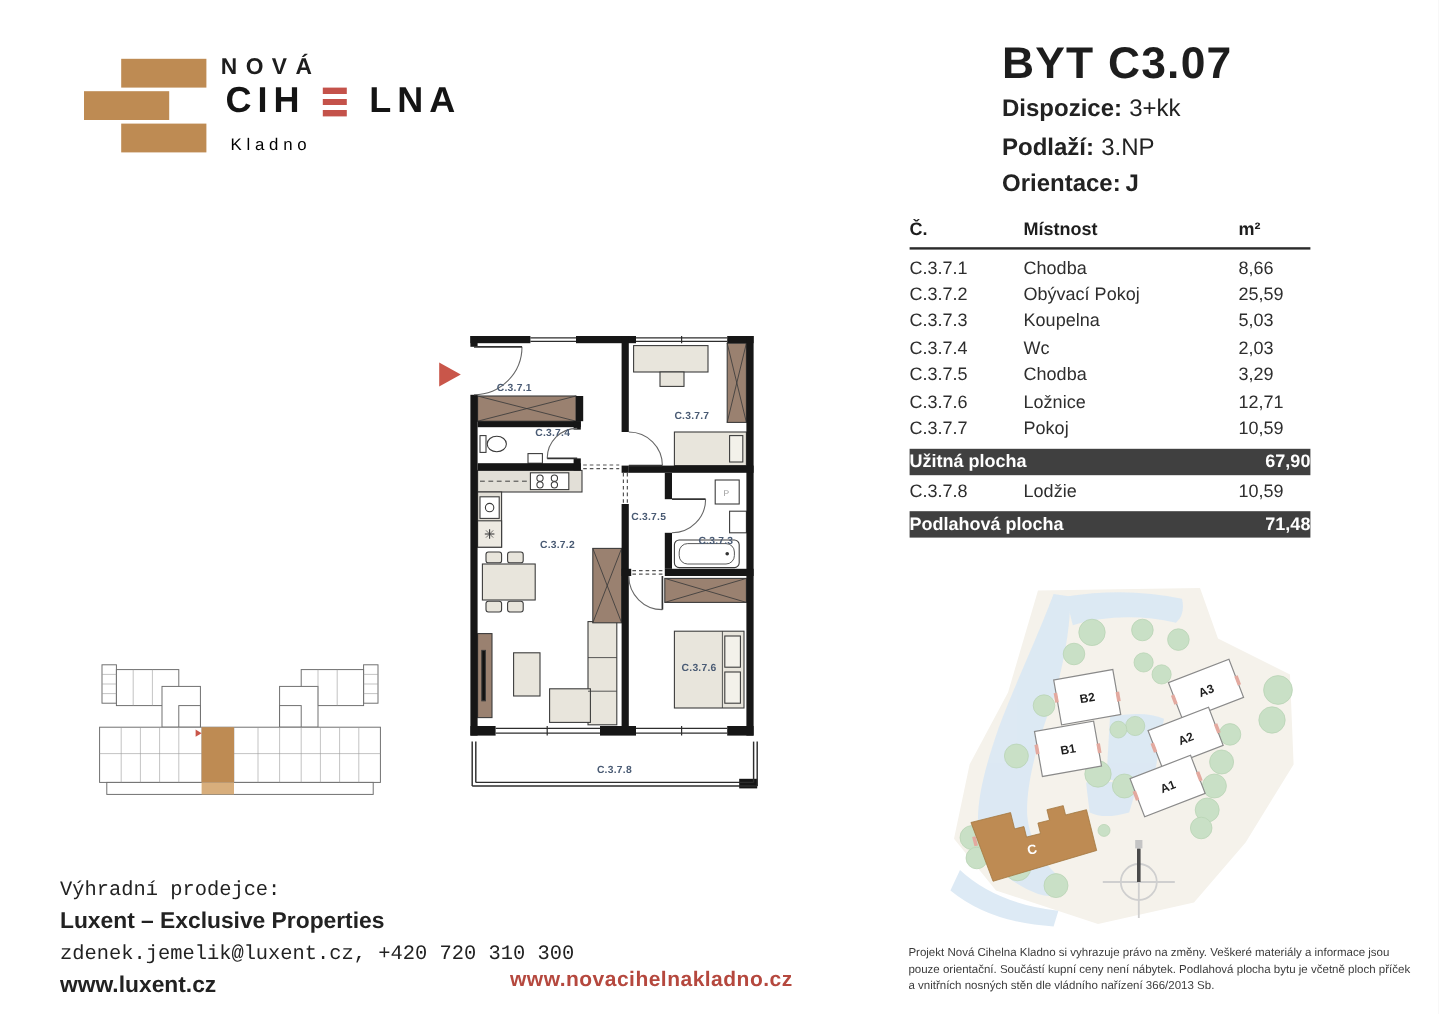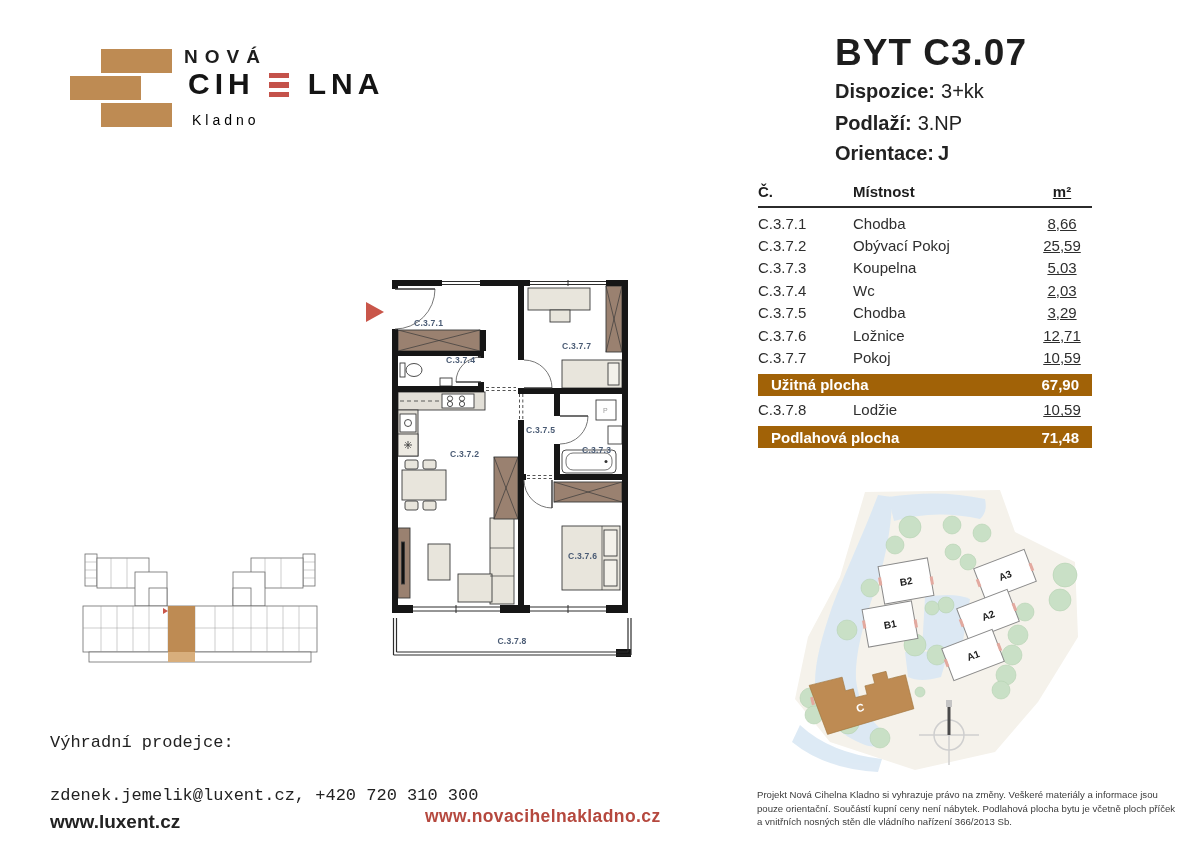--- a/index.html
+++ b/index.html
@@ -19,22 +19,22 @@
   
   .apt-title { position:absolute; left:835px; top:32px; font-size:37px; font-weight:800; letter-spacing:1px; color:#1d1d1d; }
   .spec-line { position:absolute; left:835px; font-size:20px; color:#222; }
   .spec-line b { font-weight:800; }
   .spec-val { font-weight:400; margin-left:6px; }
   .spec-val.bold { font-weight:800; margin-left:4px; }
   
   .area-table { position:absolute; left:758px; top:183px; width:334px; font-size:15px; color:#2e2e2e; }
   .at-head { display:flex; font-weight:800; padding-bottom:6px; border-bottom:2px solid #2b2b2b; color:#1d1d1d; }
   .at-row { display:flex; align-items:center; height:22.4px; }
-  .c1 { width:95px; } .c2 { flex:1; } .c3 { width:60px; text-align:center;text-decoration:underline; }
-  .at-sum { display:flex; align-items:center; height:22px; margin-top:5px; background:#a16207; color:#fff; font-weight:800; padding:0 13px; }
+  .c1 { width:95px; } .c2 { flex:1; } .c3 { width:60px; text-align:left; }
+  .at-sum { display:flex; align-items:center; height:22px; margin-top:5px; background:#404040; color:#fff; font-weight:800; padding:0 0; }
   .at-sum .c1s { flex:1; } .at-sum .c3s { text-align:right; }
   .at-extra { margin-top:3px; }
   
   .f-line { position:absolute; left:50px; color:#222; }
   .f-reg { font-size:17px; font-weight:400;font-family:Liberation Mono, monospace; }
   .f-bold { font-size:19px; font-weight:800; }
   .site-url { position:absolute; left:425px; top:806px; font-size:17.5px; font-weight:800; letter-spacing:.4px; color:#B5483E; }
   .disclaimer { position:absolute; left:757px; top:788px; width:424px; font-size:9.6px; line-height:1.42; color:#3c3c3c; }
   svg text { font-family:"Liberation Sans", sans-serif; }
   .plan-label { fill:#4A5B74; font-size:8.6px; font-weight:700; letter-spacing:.2px; }
@@ -402,18 +402,19 @@
     <g>
       <line x1="149" y1="248" x2="209" y2="248" stroke="#cfcfcf" stroke-width="1.5"></line>
       <line x1="179" y1="218" x2="179" y2="278" stroke="#cfcfcf" stroke-width="1.5"></line>
       <circle cx="179" cy="248" r="15" fill="none" stroke="#cfcfcf" stroke-width="1.5"></circle>
       <line x1="179" y1="220" x2="179" y2="248" stroke="#4a4a4a" stroke-width="3"></line>
       <rect x="176" y="213" width="6" height="7" fill="#c4c4c4"></rect>
     </g>
   </svg>
 
   <div class="f-line f-reg" style="top:733px;">Výhradní prodejce:</div>
+  <div class="f-line f-bold" style="top:757px;">Luxent – Exclusive Properties</div>
   <div class="f-line f-reg" style="top:786px;">zdenek.jemelik@luxent.cz, +420 720 310 300</div>
   <div class="f-line f-bold" style="top:811px;">www.luxent.cz</div>
   <div class="site-url">www.novacihelnakladno.cz</div>
   <div class="disclaimer">Projekt Nová Cihelna Kladno si vyhrazuje právo na změny. Veškeré materiály a informace jsou pouze orientační. Součástí kupní ceny není nábytek. Podlahová plocha bytu je včetně ploch příček a vnitřních nosných stěn dle vládního nařízení 366/2013 Sb.</div>
 
 </div>
 
 </body></html>

